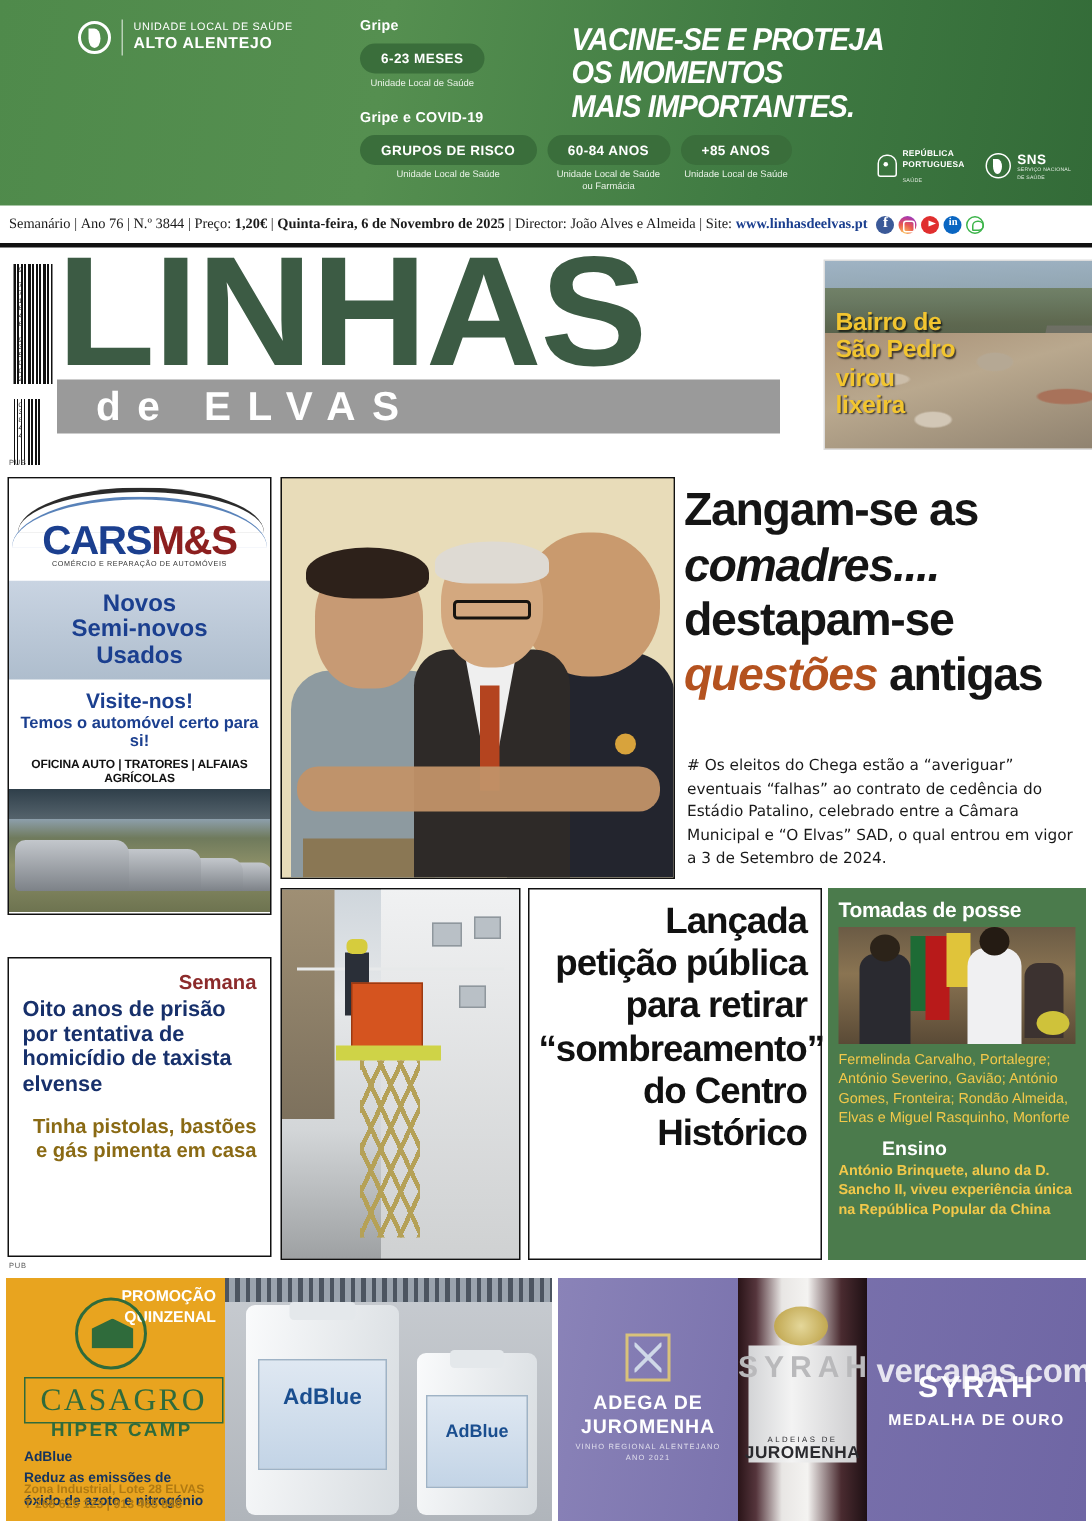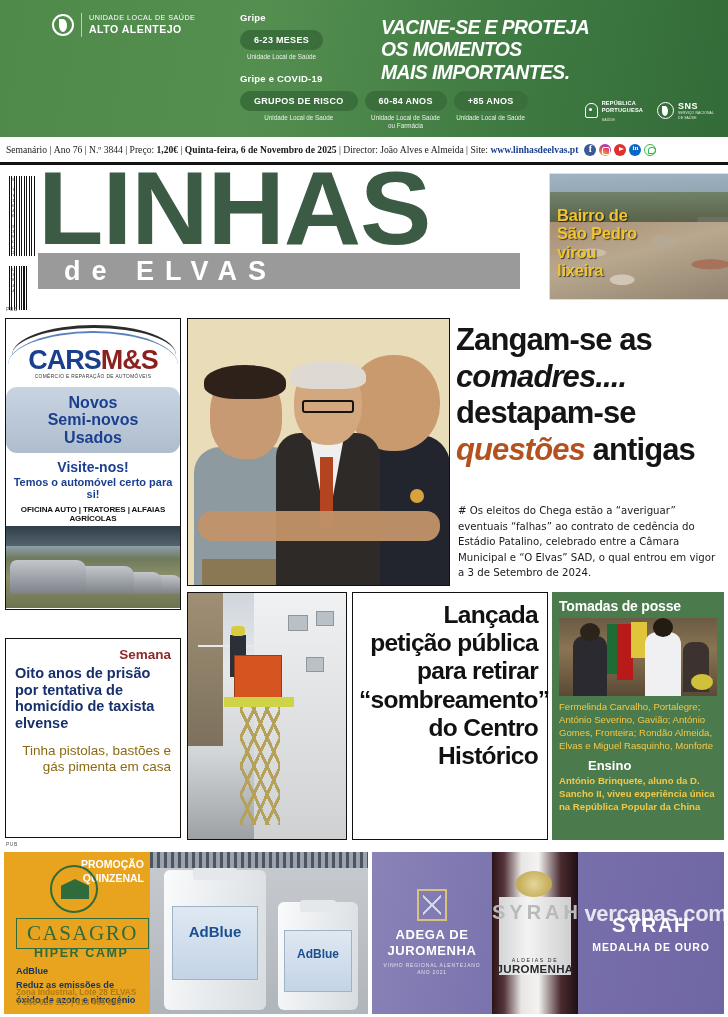--- a/index.html
+++ b/index.html
@@ -146,21 +146,21 @@
   .cars-swoosh2 {
     position:absolute; left:2px; top:12px; width:170px; height:34px;
     border-top: 2px solid #2f63a8; border-radius: 50% 50% 0 0 / 100% 100% 0 0; opacity:.8;
   }
   .cars-name { position:absolute; left:0; right:0; top:26px; text-align:center; }
   .cars-cars { color:#1b3f8f; font-weight:bold; font-size:27px; letter-spacing:-1px; }
   .cars-ms { color:#8c1f1f; font-weight:bold; font-size:27px; letter-spacing:-1px;}
   .cars-tag { position:absolute; left:0; right:0; top:55px; text-align:center; font-size:4.8px; color:#333; letter-spacing:.4px;}
   .cars-mid {
     height: 66px; background: linear-gradient(180deg,#c9d4e2,#aebdcd);
-    display:flex; align-items:center; justify-content:center;border-radius:11px;
+    display:flex; align-items:center; justify-content:center;
   }
   .cars-mid-txt { color:#1b3f8f; font-weight:bold; font-size:16px; line-height:1.1; text-align:center;}
   .cars-visit { padding: 6px 2px 3px; text-align:center; }
   .cars-visit-1 { color:#1b3f8f; font-weight:bold; font-size:14px;}
   .cars-visit-2 { color:#1b3f8f; font-weight:bold; font-size:11px; margin-top:1px;}
   .cars-strip { text-align:center; font-size:8px; font-weight:bold; color:#111; padding:2px 0 3px; letter-spacing:-.1px;}
   .cars-photo {
     height: 82px;
     background: linear-gradient(180deg,#7f93a6 0%, #8ea0ae 24%, #6f7a5c 40%, #8d9068 62%, #6d7350 100%);
     position: relative; overflow:hidden;
@@ -173,21 +173,21 @@
   .canopy { position:absolute; left:0; right:0; top:0; height:20px; background:linear-gradient(180deg,#2f3f4a,#55636c);}
   .cars-contact { padding: 3px 2px 2px; text-align:center; }
 
   
   .semana {
     position:absolute; left:5px; top:638px; width:176px; height:200px;
     border:1.5px solid #111; background:#fff; padding:8px 9px;
   }
   .semana-kicker { text-align:right; color:#8c2b2b; font-weight:bold; font-size:13.5px; }
   .semana-head { color:#17306b; font-weight:bold; font-size:14.5px; line-height:1.14; margin-top:3px;}
-  .semana-sub { color:#8a6a14; font-weight:normal; font-size:13.5px; line-height:1.16; margin-top:12px; text-align:right;}
+  .semana-sub { color:#8a6a14; font-weight:bold; font-size:13.5px; line-height:1.16; margin-top:12px; text-align:right;}
 
   
   .caric {
     position:absolute; left:187px; top:318px; width:263px; height:268px;
     border:1px solid #111; overflow:hidden; background:#e9dcb8;
   }
   .c-bg { position:absolute; inset:0; background:#e8dcb9; }
   .fig { position:absolute; bottom:0; }
   .f-left { left:6px; width:104px; height:216px; }
   .f-left .body { position:absolute; bottom:0; left:0; width:104px; height:138px; background:#8d9aa0; border-radius:26px 26px 0 0;}

